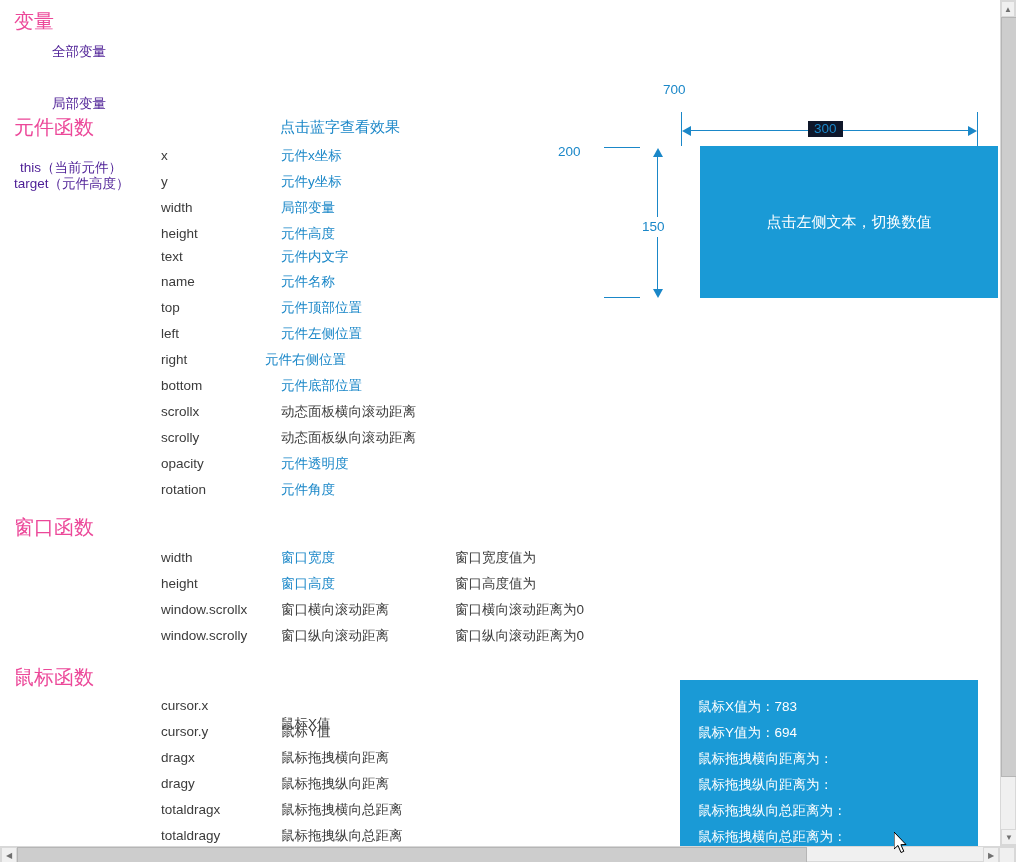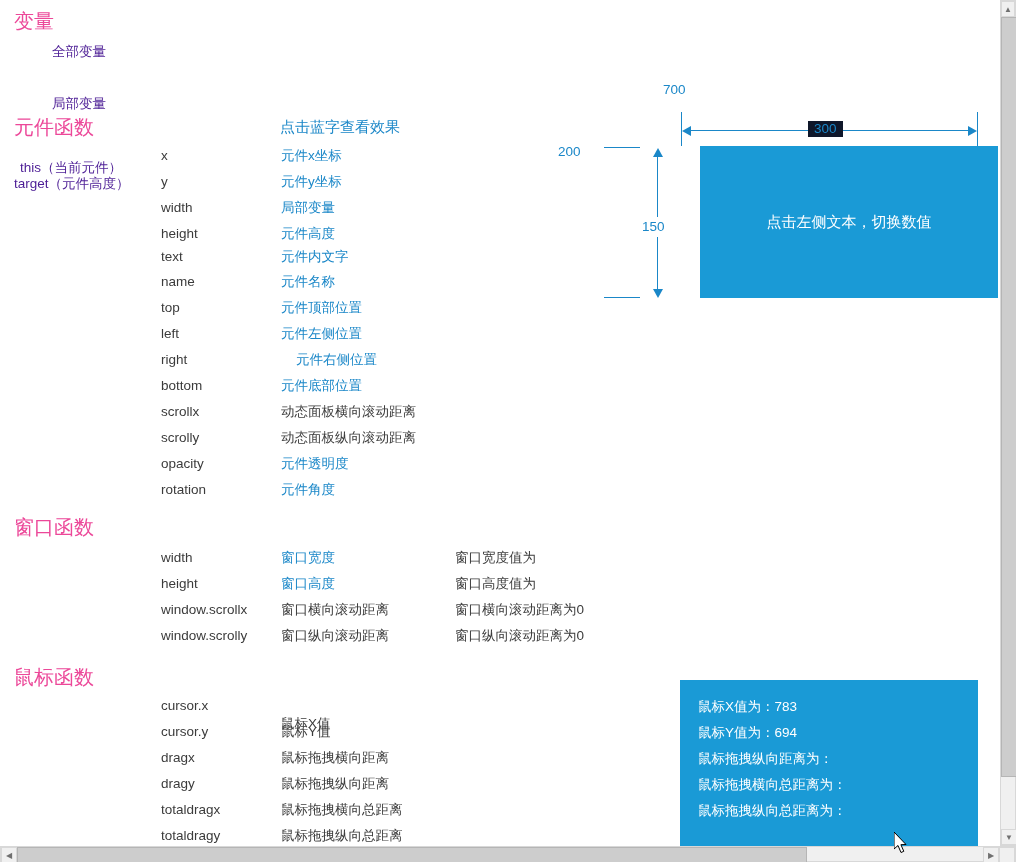--- a/index.html
+++ b/index.html
@@ -176,21 +176,21 @@
   <div class="abs prop-name" style="left:161px; top:482px;">rotation</div>
 
   <div class="abs link-text" style="left:281px; top:148px;">元件x坐标</div>
   <div class="abs link-text" style="left:281px; top:174px;">元件y坐标</div>
   <div class="abs link-text" style="left:281px; top:200px;">局部变量</div>
   <div class="abs link-text" style="left:281px; top:226px;">元件高度</div>
   <div class="abs link-text" style="left:281px; top:249px;">元件内文字</div>
   <div class="abs link-text" style="left:281px; top:274px;">元件名称</div>
   <div class="abs link-text" style="left:281px; top:300px;">元件顶部位置</div>
   <div class="abs link-text" style="left:281px; top:326px;">元件左侧位置</div>
-  <div class="abs link-text" style="left:296px; top:352px;">元件右侧位置</div>
+  <div class="abs link-text" style="left:265px; top:352px;">元件右侧位置</div>
   <div class="abs link-text" style="left:281px; top:378px;">元件底部位置</div>
   <div class="abs plain-text" style="left:281px; top:404px;">动态面板横向滚动距离</div>
   <div class="abs plain-text" style="left:281px; top:430px;">动态面板纵向滚动距离</div>
   <div class="abs link-text" style="left:281px; top:456px;">元件透明度</div>
   <div class="abs link-text" style="left:281px; top:482px;">元件角度</div>
 
   <div class="abs section-title" style="left:14px; top:518px;">窗口函数</div>
 
   <div class="abs prop-name" style="left:161px; top:550px;">width</div>
   <div class="abs prop-name" style="left:161px; top:576px;">height</div>
@@ -241,23 +241,24 @@
   <div class="abs arrow arrow-down" style="left:653px; top:289px;"></div>
   <div class="abs dim-label" style="left:640px; top:217px; background:#ffffff; padding:2px 2px;">150</div>
 
   <div class="abs blue-box" id="demo-box">
     <span>点击左侧文本，切换数值</span>
   </div>
 
   <div class="abs blue-box" id="mouse-panel">
     <div>鼠标X值为：783</div>
     <div>鼠标Y值为：694</div>
+    <div>鼠标拖拽横向距离为：</div>
     <div>鼠标拖拽纵向距离为：</div>
+    <div>鼠标拖拽纵向总距离为：</div>
     <div>鼠标拖拽横向总距离为：</div>
-    <div>鼠标拖拽纵向总距离为：</div>
   </div>
 
   <div class="abs scroll-track" id="vscroll">
     <div class="scroll-btn" style="height:16px;">▲</div>
     <div class="scroll-thumb" style="position:absolute; left:0; top:16px; width:16px; height:760px;"></div>
     <div class="scroll-btn" style="position:absolute; left:0; bottom:0; width:16px; height:16px;">▼</div>
   </div>
 
   <div class="abs scroll-track" id="hscroll">
     <div class="scroll-btn" style="position:absolute; left:0; top:0; width:16px; height:16px;">◀</div>

